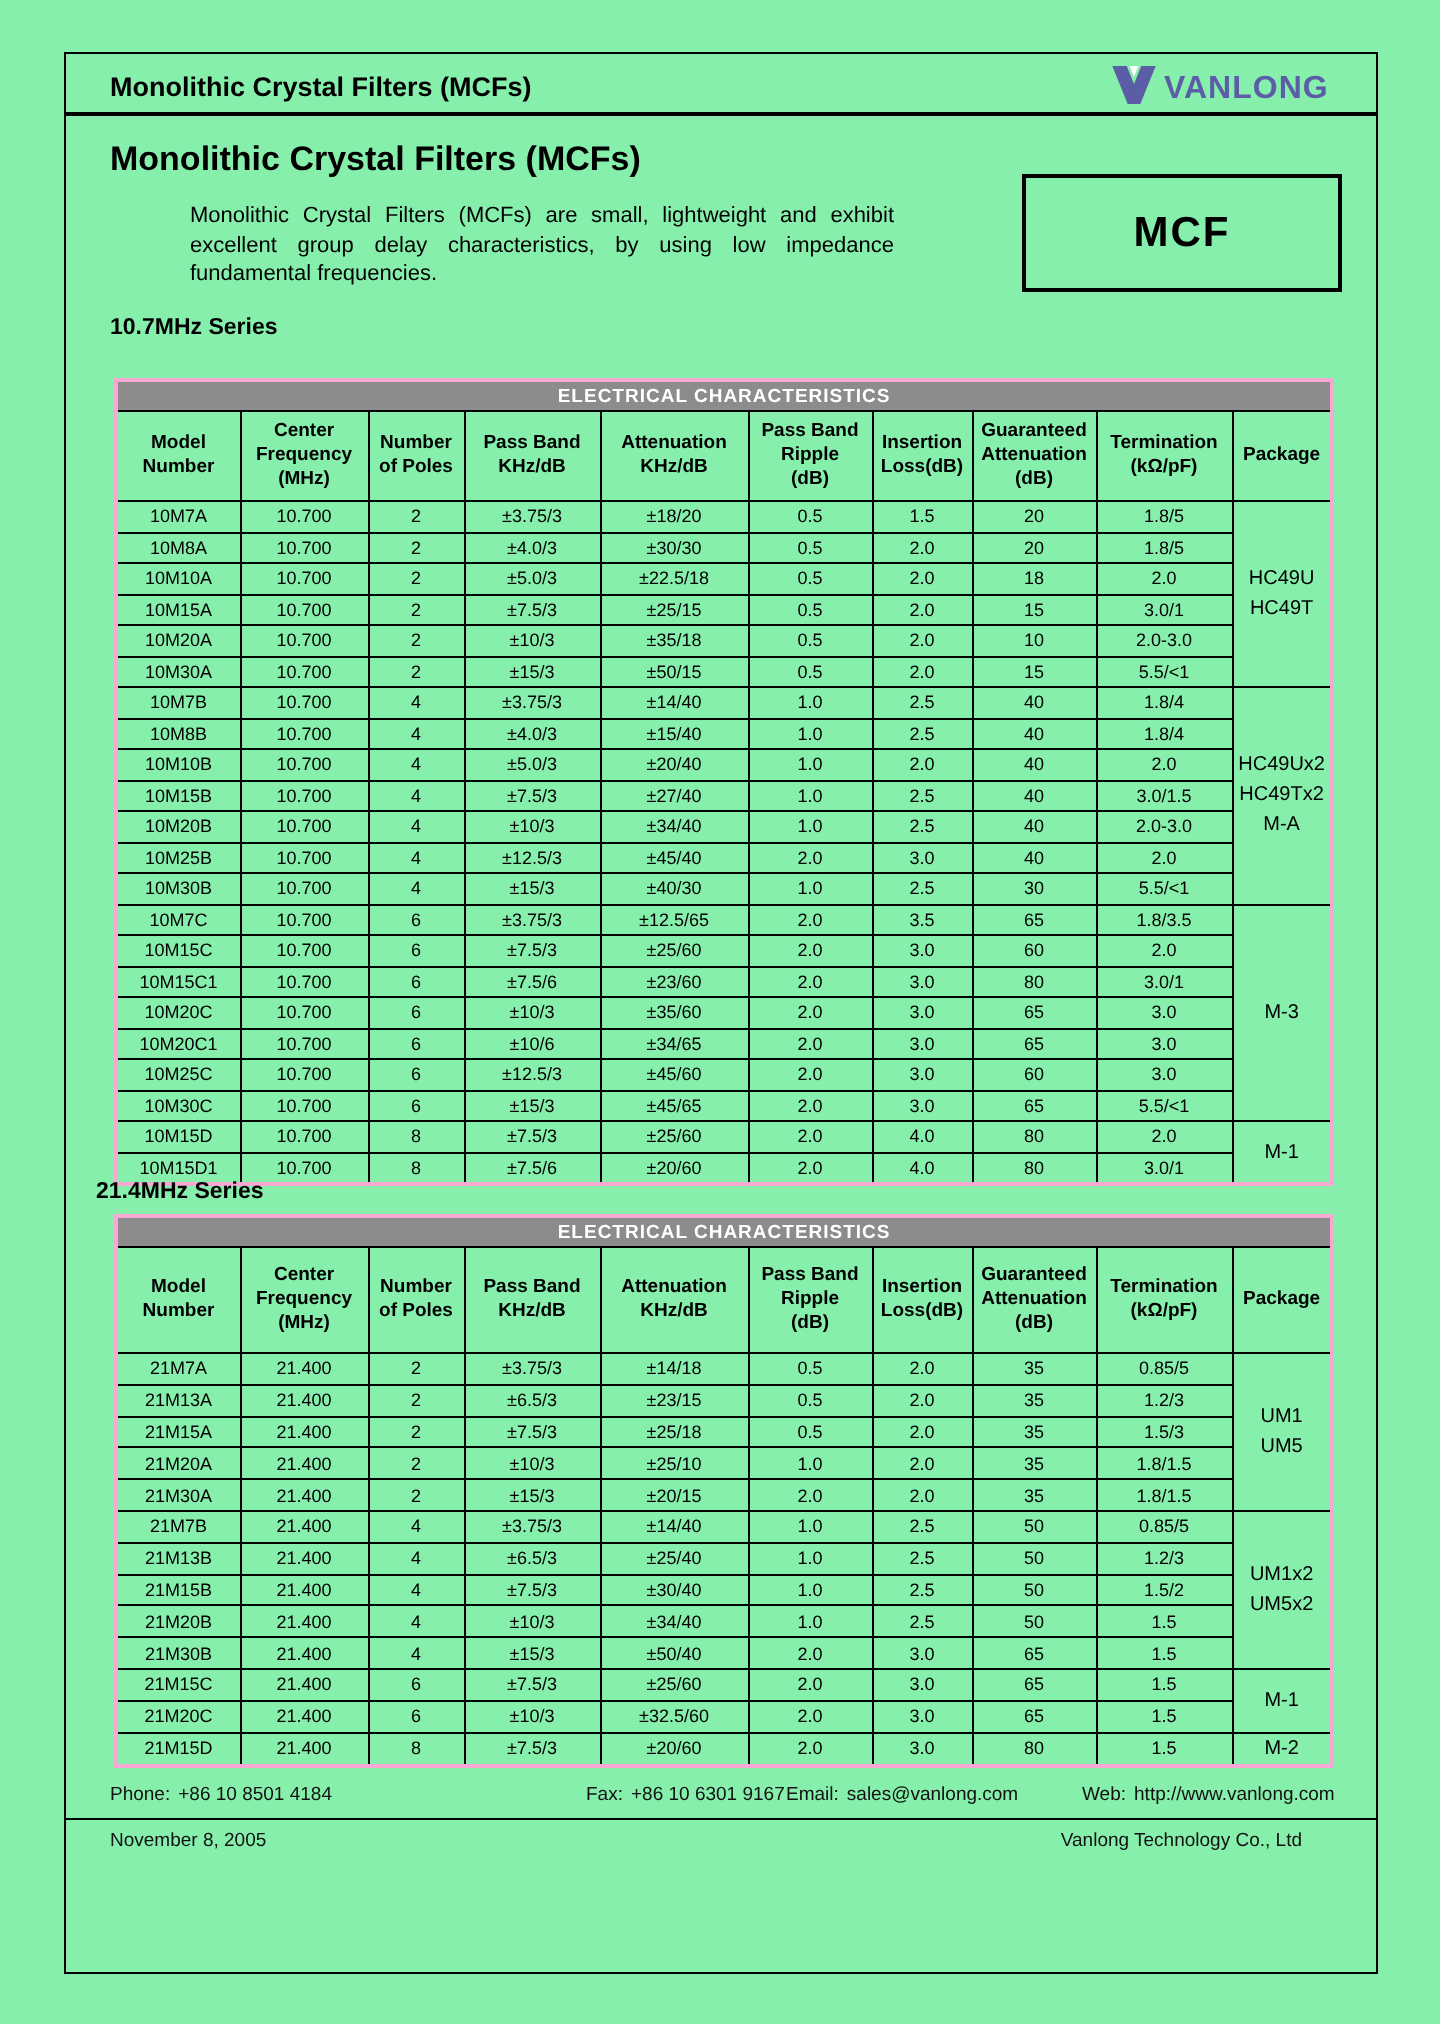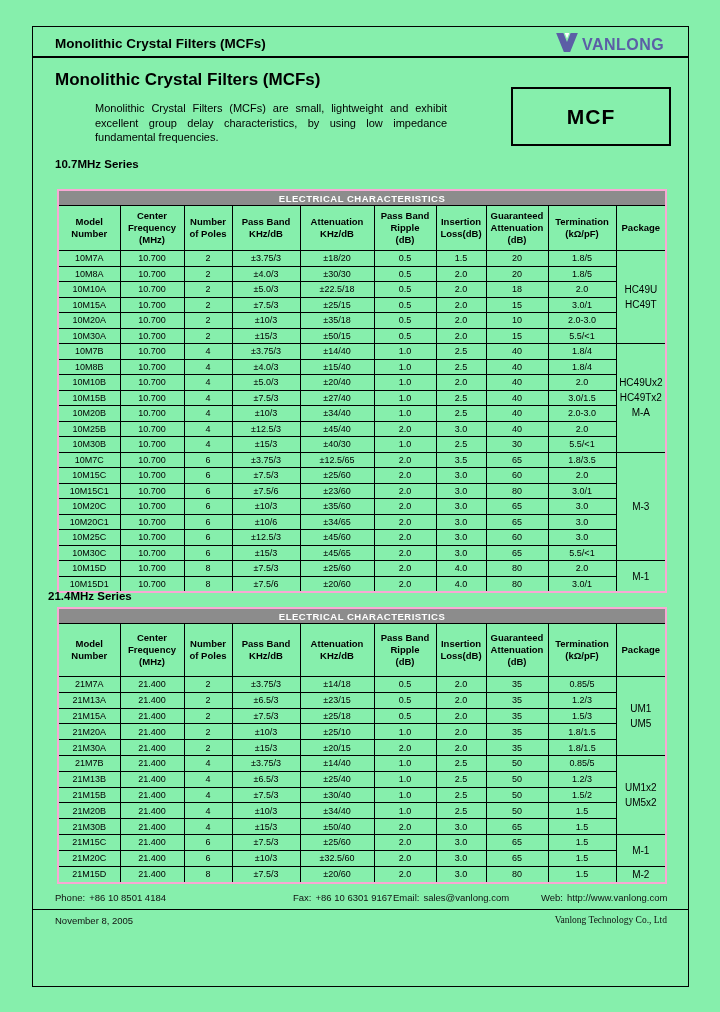--- a/index.html
+++ b/index.html
@@ -42,21 +42,21 @@
   .footer-row { position:absolute; left:55px; top:892px; width:612px; font-size:9.5px; color:#111; }
   .footer-item { position:absolute; top:0; white-space:nowrap; }
   .footer-item .lbl { margin-right:4px; }
   .fi-0 { left:0; }
   .fi-1 { left:194px;margin-left:44px; }
   .fi-2 { left:338px; }
   .fi-3 { left:486px; }
   .footer-rule { position:absolute; left:32px; top:909px; width:656px; height:1px; background:#000; }
   .date-row { position:absolute; left:55px; top:915px; width:612px; font-size:9.5px; color:#111; }
   .date-left { position:absolute; left:0; top:0; }
-  .company-right { position:absolute; right:0; top:0;font-family:Liberation Serif, serif; }
+  .company-right { position:absolute; right:16px; top:0; }
 </style>
 </head>
 <body>
 
 <div class="page">
   <div class="frame"></div>
 
   <div class="doc-header-title">Monolithic Crystal Filters (MCFs)</div>
 
   <div class="logo">

